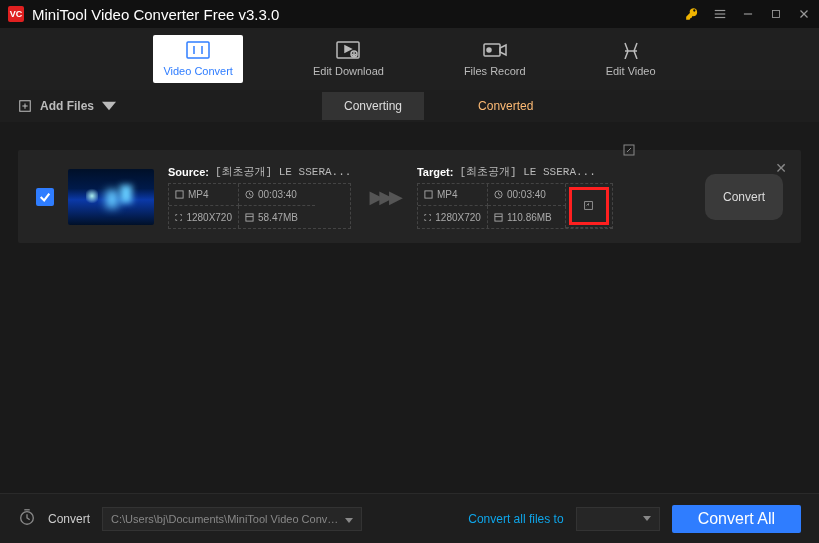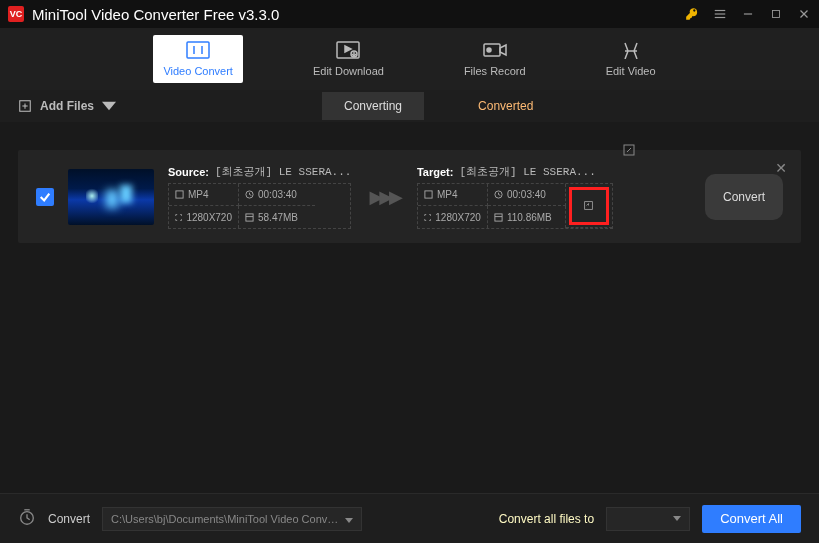--- a/index.html
+++ b/index.html
@@ -169,32 +169,32 @@
 .footer-label { color:#ccc; font-size:12px; }
 .pathbox {
   background:#262626; border:1px solid #333;
   height:24px; width:260px;
   display:flex; align-items:center; padding:0 8px;
   color:#888; font-size:11px;
   gap:6px;
 }
 .pathbox .caret { margin-left:auto; }
 .footer-spacer { flex:1; }
-.convertallto { color:#fef9c3; font-size:12px; }
+.convertallto { color:#0ea5e9; font-size:12px; }
 .fmtbox {
   background:#262626; border:1px solid #333;
   height:24px; width:84px;
   display:flex; align-items:center; justify-content:flex-end; padding:0 8px;
   cursor:pointer;
 }
 .convertall {
   background:#2f7dff; color:#fff;
   border:none; border-radius:2px;
-  height:28px; padding:0 18px;
-  font-size:13px; cursor:pointer;
+  height:28px; padding:0 26px;
+  font-size:16px; cursor:pointer;
 }
 </style>
 </head>
 <body>
 
 <div class="titlebar">
   <div class="logo">VC</div>
   <div class="titlebar-title">MiniTool Video Converter Free v3.3.0</div>
   <div class="titlebar-right">
     <span class="tb-icon tb-key">

